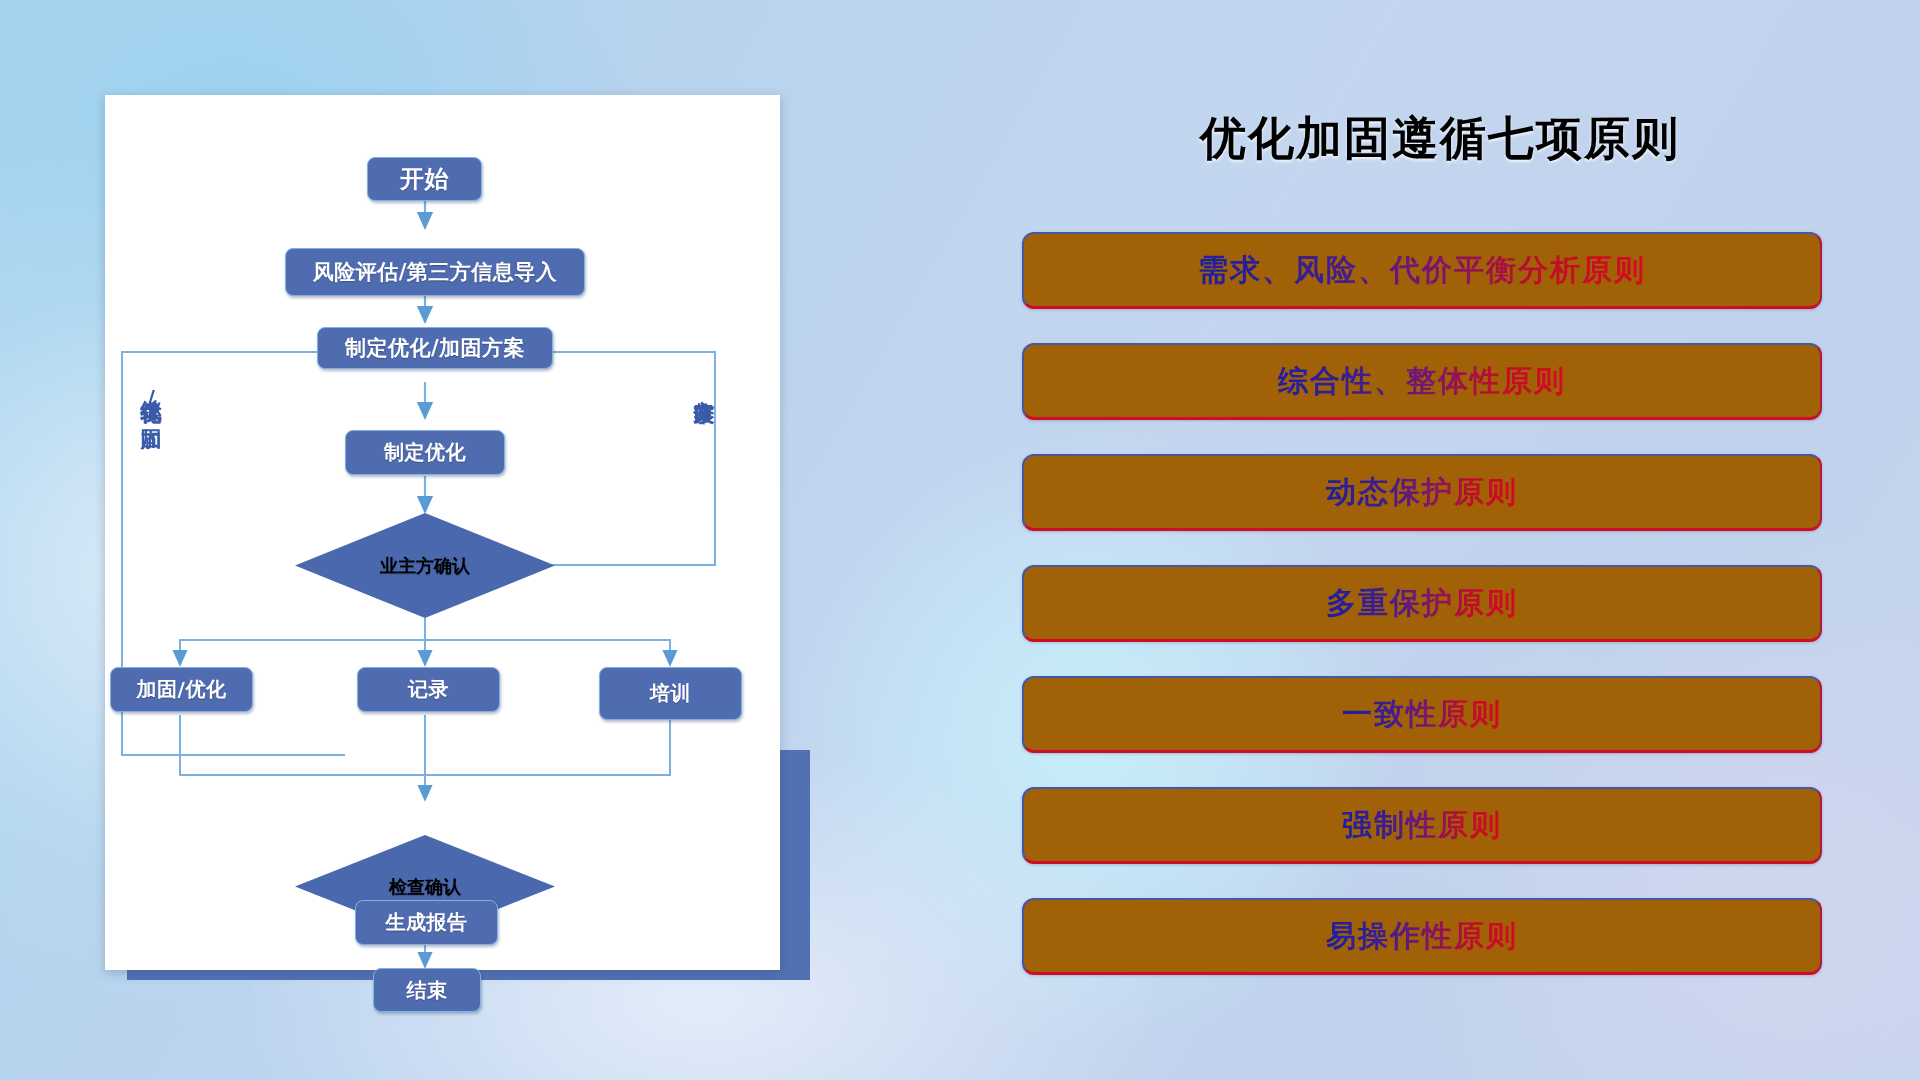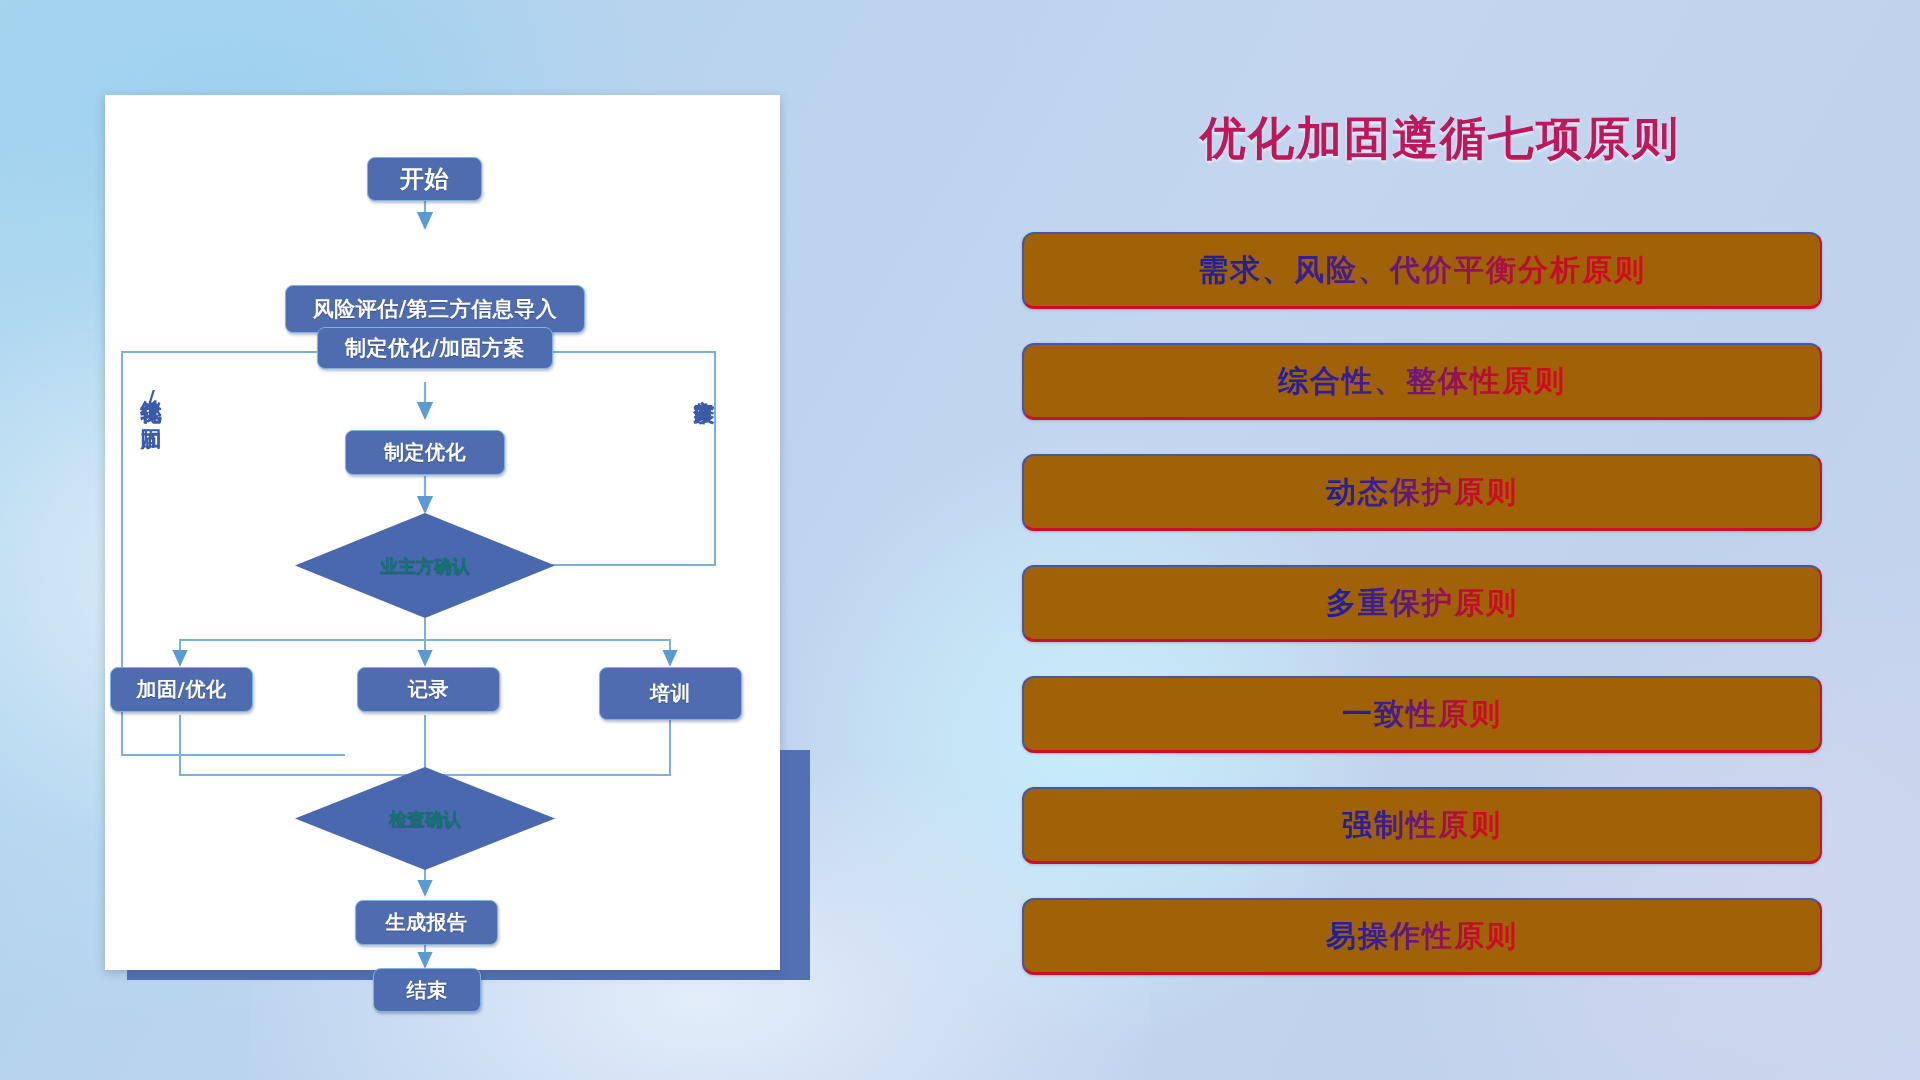--- a/index.html
+++ b/index.html
@@ -97,21 +97,21 @@
   }
 
   .diamond-wrap { position: absolute; }
   .diamond-shape {
     position: absolute; inset: 0;
     background: #4a68ae;
   }
   .diamond-label {
     position: absolute; inset: 0;
     display: flex; align-items: center; justify-content: center;
-    color: #0f766e; font-weight: bold;
+    color: #000000; font-weight: bold;
     text-shadow: 0 1px 1px rgba(0,0,0,0.25);
   }
 
   .vtext {
     position: absolute;
     writing-mode: vertical-rl;
     text-orientation: upright;
     color: #3a5ba8;
     font-weight: bold;
     font-size: 21px;
@@ -128,21 +128,21 @@
   }
 
   
   .right-title {
     position: absolute;
     left: 1020px; top: 108px;
     width: 840px;
     text-align: center;
     font-size: 46px;
     font-weight: bold;
-    color: #be185d;
+    color: #000000;
     letter-spacing: 2px;
     text-shadow: 0 2px 3px rgba(255,255,255,0.75);
   }
 
   .cards {
     position: absolute;
     left: 1022px; top: 232px;
     width: 800px;
   }
   .card {
@@ -223,21 +223,21 @@
         <path d="M320,760 L320,800" marker-end="url(#ar)" stroke="#7ab1e0"></path>
 
         <path d="M320,850 L320,872" marker-end="url(#ar)" stroke="#7ab1e0"></path>
       </g>
     </svg>
 
     <div class="node" style="left:262px; top:62px; width:115px; height:44px; font-size:24px;">
       <span>开始</span>
     </div>
 
-    <div class="node" style="left:180px; top:153px; width:300px; height:48px; font-size:21px;margin-top:37px;">
+    <div class="node" style="left:180px; top:153px; width:300px; height:48px; font-size:21px;">
       <span>风险评估/第三方信息导入</span>
     </div>
 
     <div class="node" style="left:212px; top:232px; width:236px; height:42px; font-size:21px;">
       <span>制定优化/加固方案</span>
     </div>
 
     <div class="node" style="left:240px; top:335px; width:160px; height:45px; font-size:20px;">
       <span>制定优化</span>
     </div>
@@ -254,21 +254,21 @@
     </div>
 
     <div class="node" style="left:252px; top:572px; width:143px; height:45px; font-size:20px;">
       <span>记录</span>
     </div>
 
     <div class="node" style="left:494px; top:572px; width:143px; height:53px; font-size:20px;">
       <span>培训</span>
     </div>
 
-    <div class="diamond-wrap" style="left:190px; top:672px; width:260px; height:103px;text-decoration:underline;">
+    <div class="diamond-wrap" style="left:190px; top:740px; width:260px; height:103px;text-decoration:underline;">
       <div class="diamond-shape" style="clip-path: polygon(50% 0%, 100% 50%, 50% 100%, 0% 50%);"></div>
       <div class="diamond-label" style="font-size:18px;">
         <span>检查确认</span>
       </div>
     </div>
 
     <div class="node" style="left:250px; top:805px; width:143px; height:45px; font-size:20px;">
       <span>生成报告</span>
     </div>
 

